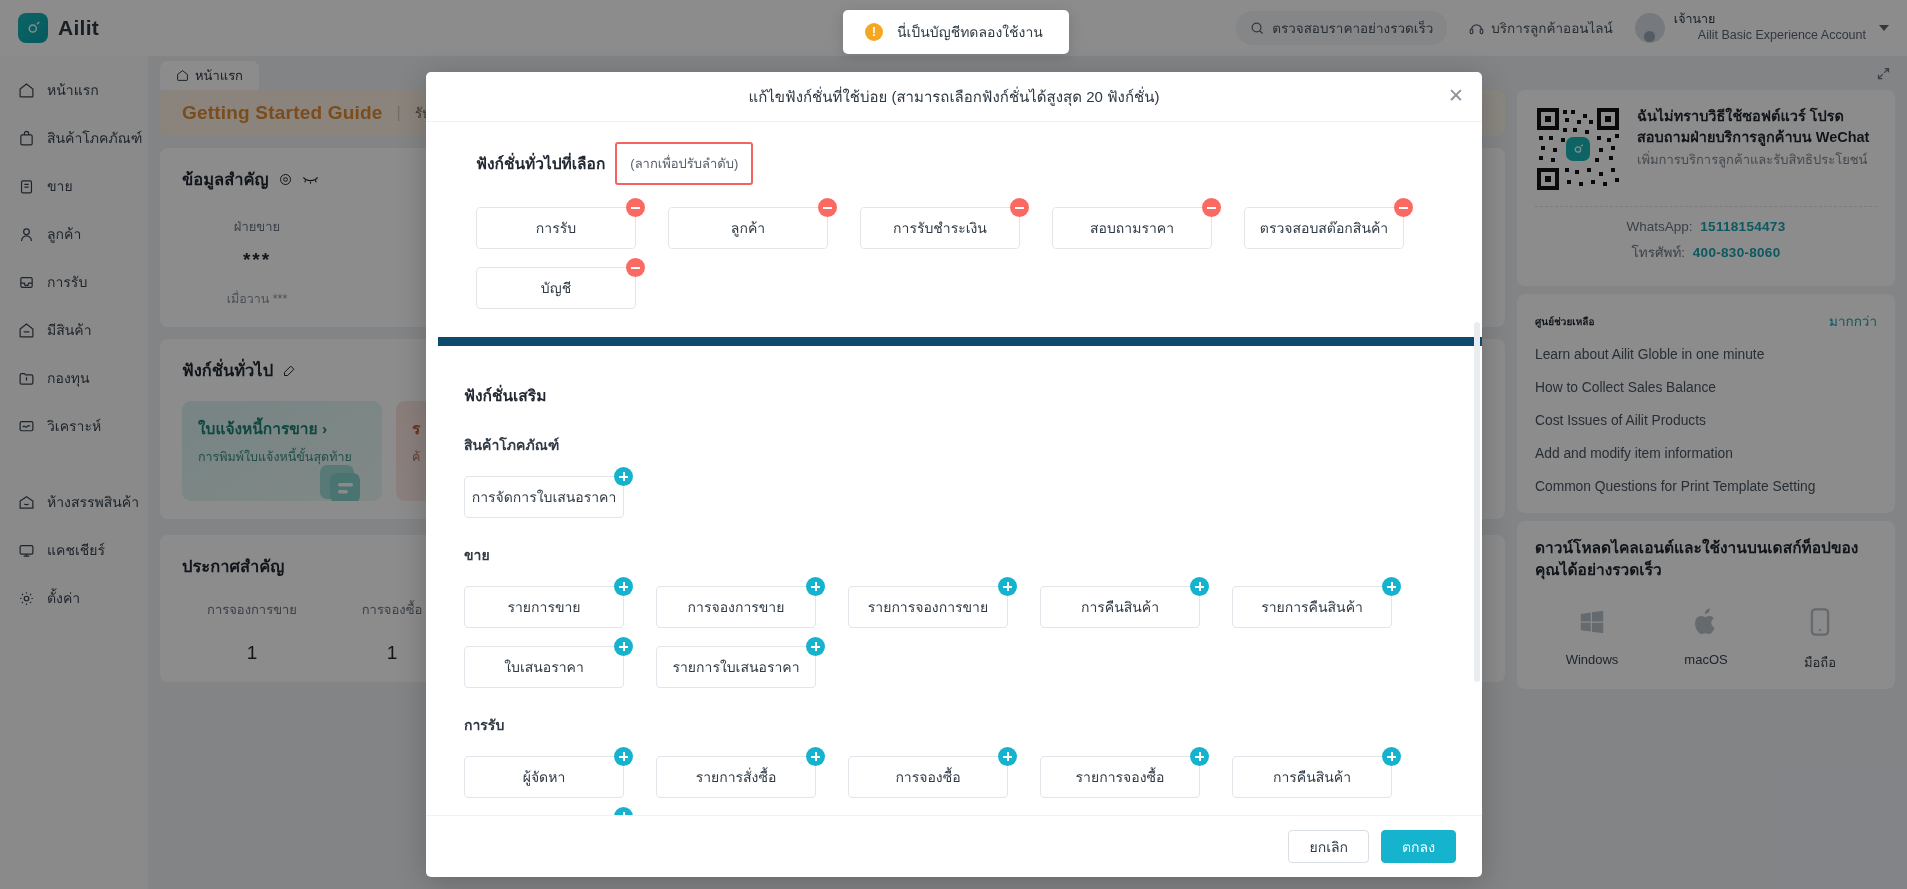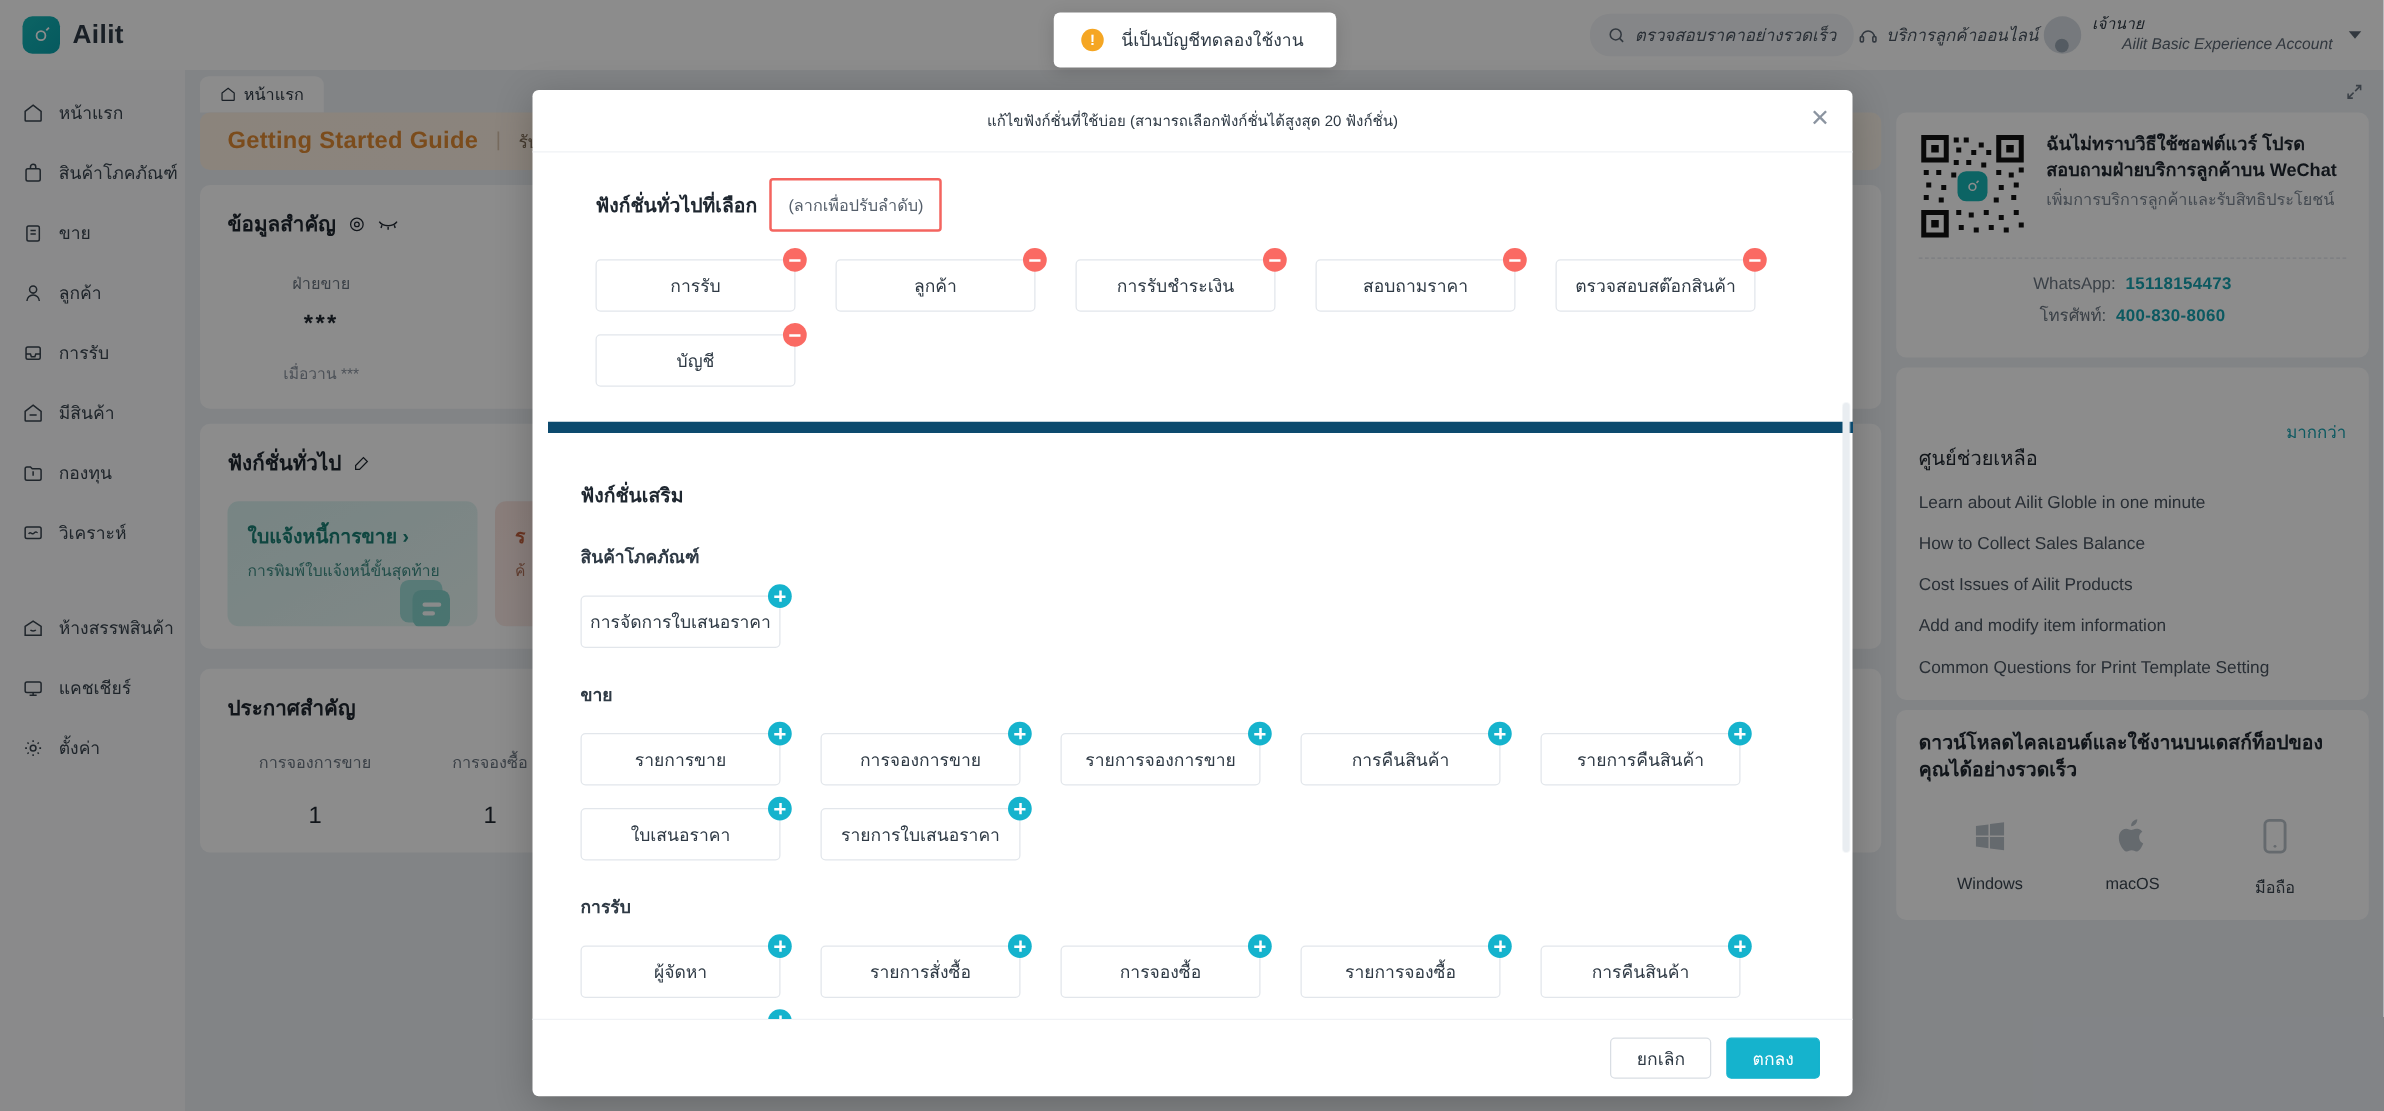--- a/index.html
+++ b/index.html
@@ -20,21 +20,21 @@
   }
   .brand { display: flex; align-items: center; gap: 10px; width: 148px; }
   .brand-logo {
     width: 30px; height: 30px; border-radius: 8px;
     background: linear-gradient(135deg,#17b6b6,#0aa3ad);
     display: flex; align-items: center; justify-content: center;
   }
   .brand-name { font-size: 21px; font-weight: 600; color: #2f3a45; letter-spacing: .3px; }
 
   .topbar-spacer { flex: 1; }
-  .topbar-right { display: flex; gap: 4px; font-style: italic; }
+  .topbar-right { display: flex; gap: 22px; }
   .quick-search {
     display: flex; align-items: center; gap: 7px;
     background: #f2f4f7; border-radius: 16px; padding: 6px 14px;
     font-size: 13.5px; color: #4a5561;
   }
   .online-service { display: flex; align-items: center; gap: 7px; font-size: 13.5px; color: #4a5561; }
   .account { display: flex; align-items: center; gap: 9px; }
   .avatar {
     width: 30px; height: 30px; border-radius: 50%; background: #d7dde3;
     display: flex; align-items: flex-end; justify-content: center; overflow: hidden;
@@ -113,21 +113,21 @@
     width: 24px; height: 24px; border-radius: 7px; background: #17b6b6;
     display: flex; align-items: center; justify-content: center;
   }
   .wechat-title { font-size: 14.5px; font-weight: 700; color: #1f2730; line-height: 1.45; }
   .wechat-sub { font-size: 13px; color: #7c8794; line-height: 1.5; margin-top: 2px; }
   .dash { border-top: 1px dashed #dfe4ea; margin: 14px 0 12px; }
   .contact { text-align: center; font-size: 13.5px; color: #6b7682; margin-bottom: 7px; }
   .contact b { color: #17a2b0; font-weight: 700; margin-left: 4px; letter-spacing: .3px; }
 
   .help-head { display: flex; align-items: center; justify-content: space-between; }
-  .help-title { font-size: 16px; font-weight: 400; color: #1f2730; margin-top: 44px; }
+  .help-title { font-size: 10px; font-weight: 700; color: #1f2730; }
   .help-more { font-size: 13.5px; color: #17a2b0; }
   .help-link { font-size: 13.8px; color: #4a5561; margin-top: 13px; line-height: 1.45; }
 
   .dl-title { font-size: 15.5px; font-weight: 700; color: #1f2730; line-height: 1.45; }
   .dl-row { display: flex; margin-top: 20px; }
   .dl-item { flex: 1; text-align: center; }
   .dl-ico { height: 40px; display: flex; align-items: center; justify-content: center; }
   .dl-label { font-size: 13px; color: #39444f; margin-top: 10px; }
 
   
@@ -148,21 +148,21 @@
   
   .modal {
     position: absolute; left: 426px; top: 72px; width: 1056px; height: 805px;
     background: #fff; border-radius: 5px; z-index: 30;
     display: flex; flex-direction: column; box-shadow: 0 6px 30px rgba(0,0,0,.22);
   }
   .modal-head {
     height: 50px; flex: 0 0 50px; display: flex; align-items: center; justify-content: center;
     position: relative; border-bottom: 1px solid #f0f2f5;
   }
-  .modal-title { font-size: 12px; color: #2f3a45; }
+  .modal-title { font-size: 15px; color: #2f3a45; }
   .modal-close { position: absolute; right: 18px; top: 14px; font-size: 19px; color: #8b94a0; line-height: 1; }
 
   .modal-body { flex: 1; min-height: 0; overflow: hidden; position: relative; }
   .mb-scroll { height: 100%; overflow-y: auto; }
 
   .sel-section { padding: 20px 38px 28px 38px; border-bottom: 9px solid #0c4a6e; margin-left: 12px; }
   .sel-head { display: flex; align-items: center; gap: 6px; }
   .sel-head-title { font-size: 15.5px; font-weight: 700; color: #1f2730; }
   .sel-hint {
     font-size: 13px; color: #555f6b; border: 2px solid #f4645f;

